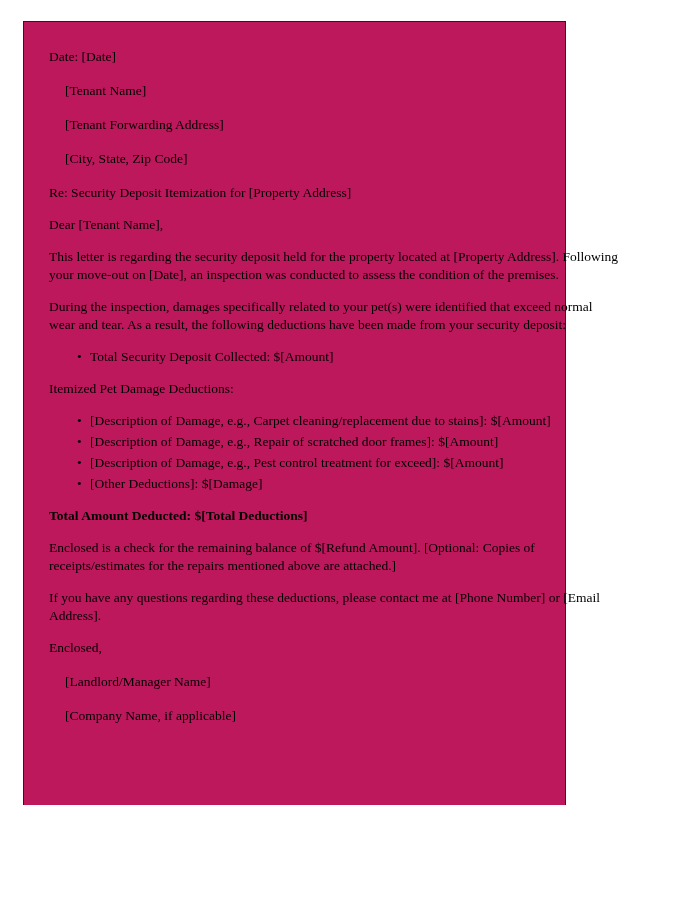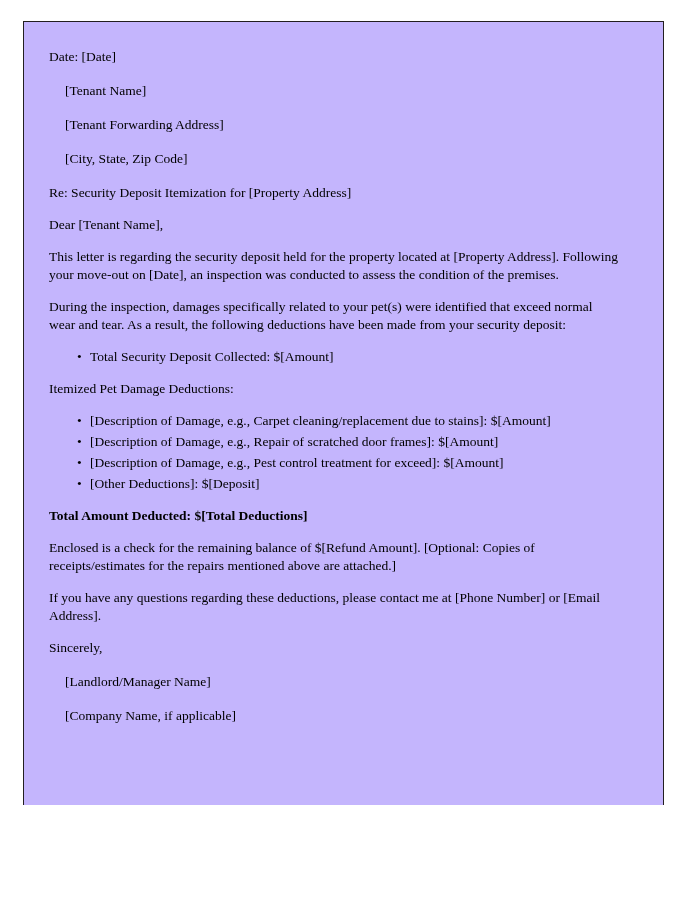--- a/index.html
+++ b/index.html
@@ -14,28 +14,28 @@
     font-family: "Liberation Serif", "DejaVu Serif", serif;
     color: #000000;
     overflow: hidden;
   }
 
   
   #page {
     position: absolute;
     left: 23px;
     top: 21px;
-    width: 641px;
+    width: 543px;
     height: 784px;
     box-sizing: border-box;
     border-left: 1px solid #231f20;
     border-top: 1px solid #231f20;
     border-right: 1px solid #231f20;
     border-bottom: none;
-    background: #c4b5fd;
+    background: #be185d;
   }
 
   #content {
     position: absolute;
     left: 25px;
     top: 26px;
     width: 573px;
     font-size: 13.5px;
     line-height: 18px;
   }
@@ -106,31 +106,31 @@
     <ul class="bullets single-item">
       <li>Total Security Deposit Collected: $[Amount]</li>
     </ul>
 
     <p class="block">Itemized Pet Damage Deductions:</p>
 
     <ul class="bullets" id="deduction-list">
         <li>[Description of Damage, e.g., Carpet cleaning/replacement due to stains]: $[Amount]</li>
         <li>[Description of Damage, e.g., Repair of scratched door frames]: $[Amount]</li>
         <li>[Description of Damage, e.g., Pest control treatment for exceed]: $[Amount]</li>
-        <li>[Other Deductions]: $[Deposit]</li>
+        <li>[Other Deductions]: $[Damage]</li>
       </ul>
 
     <p class="block bold">Total Amount Deducted: $[Total Deductions]</p>
 
 
     <p class="block">Enclosed is a check for the remaining balance of $[Refund Amount]. [Optional: Copies of receipts/estimates for the repairs mentioned above are attached.]</p>
 
     <p class="block">If you have any questions regarding these deductions, please contact me at [Phone Number] or [Email Address].</p>
 
-    <p class="block">Sincerely,</p>
+    <p class="block">Enclosed,</p>
 
     <div class="addr-block">
       <p class="tight">[Landlord/Manager Name]</p>
       <p class="tight">[Company Name, if applicable]</p>
     </div>
 
   </div>
 </div>
 
 </body></html>

